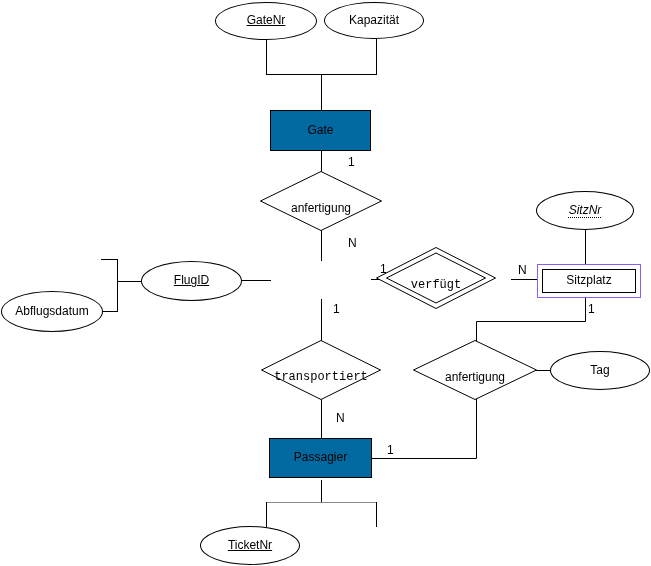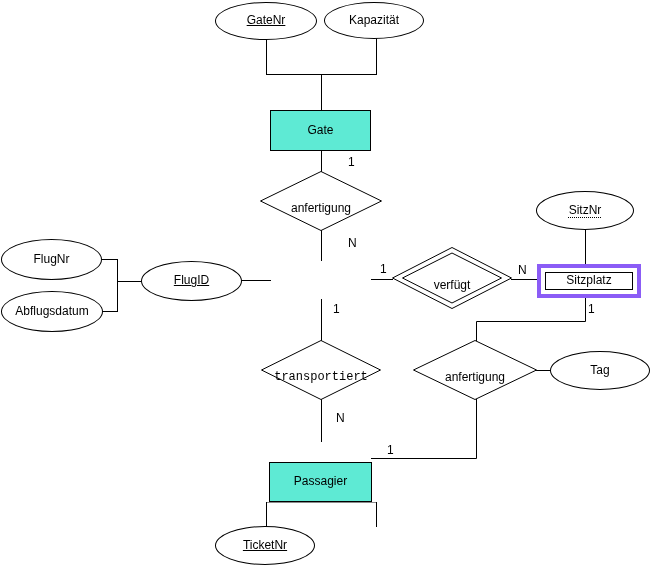--- a/index.html
+++ b/index.html
@@ -28,24 +28,24 @@
     position: absolute;
     display: flex;
     align-items: center;
     justify-content: center;
     box-sizing: border-box;
     text-align: center;
     line-height: 1.1;
   }
   .entity {
     border: 1px solid #000000;
-    background: #5eead4;
+    background: #0369a1;
   }
   .weak {
-    border: 4px solid #8b5cf6;
+    border: 1px solid #8b5cf6;
     background: #ffffff;
   }
   .weak .inner {
     position: absolute;
     inset: 4px;
     border: 1px solid #000000;
   }
   .weak .lbl { position: relative; }
   .ellipse {
     border: 1px solid #000000;
@@ -57,44 +57,45 @@
     position: absolute;
     left: 0; top: 0;
     width: 100%; height: 100%;
   }
   .diamond .lbl { position: relative; margin-top: 16px; }
   .key { text-decoration: underline; }
   .partial-key {
     text-decoration-line: underline;
     text-decoration-style: dotted;
     text-underline-offset: 3px;
+    font-style: italic;
   }
   .card {
     position: absolute;
     font-size: 12px;
     color: #000000;
     line-height: 1;
   }
   
   #n-gatenr       { left:215px; top:2px;   width:102px; height:38px; }
   #n-kapazitaet   { left:324px; top:2px;   width:100px; height:37px;align-items:center; }
   #n-gate         { left:270px; top:110px; width:101px; height:41px; }
   #d-anfertigung  { left:260px; top:171px; width:122px; height:60px; }
   #n-flugnr       { left:1px;   top:239px; width:101px; height:41px; }
   #n-abflugsdatum { left:1px;   top:291px; width:102px; height:41px; }
   #n-flugid       { left:141px; top:261px; width:101px; height:40px;text-align:right; }
   #n-flug         { left:270px; top:260px; width:102px; height:40px; }
-  #d-verfuegt     { left:392px; top:247px; width:120px; height:62px; }
+  #d-verfuegt     { left:376px; top:247px; width:120px; height:62px;font-family:Liberation Mono, monospace; }
   #n-sitznr       { left:536px; top:191px; width:98px;  height:39px; }
   #n-sitzplatz    { left:537px; top:264px; width:104px; height:34px; }
   #d-transportiert{ left:261px; top:340px; width:120px; height:60px;font-family:Liberation Mono, monospace; }
   #d-reserviert   { left:413px; top:340px; width:124px; height:60px; }
   #n-tag          { left:550px; top:351px; width:100px; height:39px;text-align:center; }
-  #n-passagier    { left:269px; top:462px; width:103px; height:40px; }
-  #n-ticketnr     { left:215px; top:526px; width:100px; height:39px; }
+  #n-passagier    { left:269px; top:438px; width:103px; height:40px; }
+  #n-ticketnr     { left:200px; top:526px; width:100px; height:39px; }
   #n-name         { left:326px; top:526px; width:100px; height:39px; }
   
   #c-gate-anf   { left:348px; top:156px; }
   #c-anf-flug   { left:348px; top:237px; }
   #c-flug-verf  { left:380px; top:263px; }
   #c-verf-sitz  { left:518px; top:264px; }
   #c-flug-trans { left:333px; top:303px; }
   #c-trans-pass { left:336px; top:412px; }
   #c-sitz-res   { left:588px; top:303px; }
   #c-res-pass   { left:387px; top:444px; }
@@ -129,23 +130,20 @@
     <line x1="266.5" y1="502" x2="266.5" y2="527"></line>
     <line x1="376.5" y1="502" x2="376.5" y2="527"></line>
   </svg>
 
   <div class="node ellipse" id="n-gatenr">
     <span class="key">GateNr</span>
   </div>
   <div class="node ellipse" id="n-kapazitaet">
     <span>Kapazität</span>
   </div>
-  <div class="node ellipse" id="n-flugnr">
-    <span>FlugNr</span>
-  </div>
   <div class="node ellipse" id="n-abflugsdatum">
     <span>Abflugsdatum</span>
   </div>
   <div class="node ellipse" id="n-flugid">
     <span class="key">FlugID</span>
   </div>
   <div class="node ellipse" id="n-sitznr">
     <span class="partial-key">SitzNr</span>
   </div>
   <div class="node ellipse" id="n-tag">

